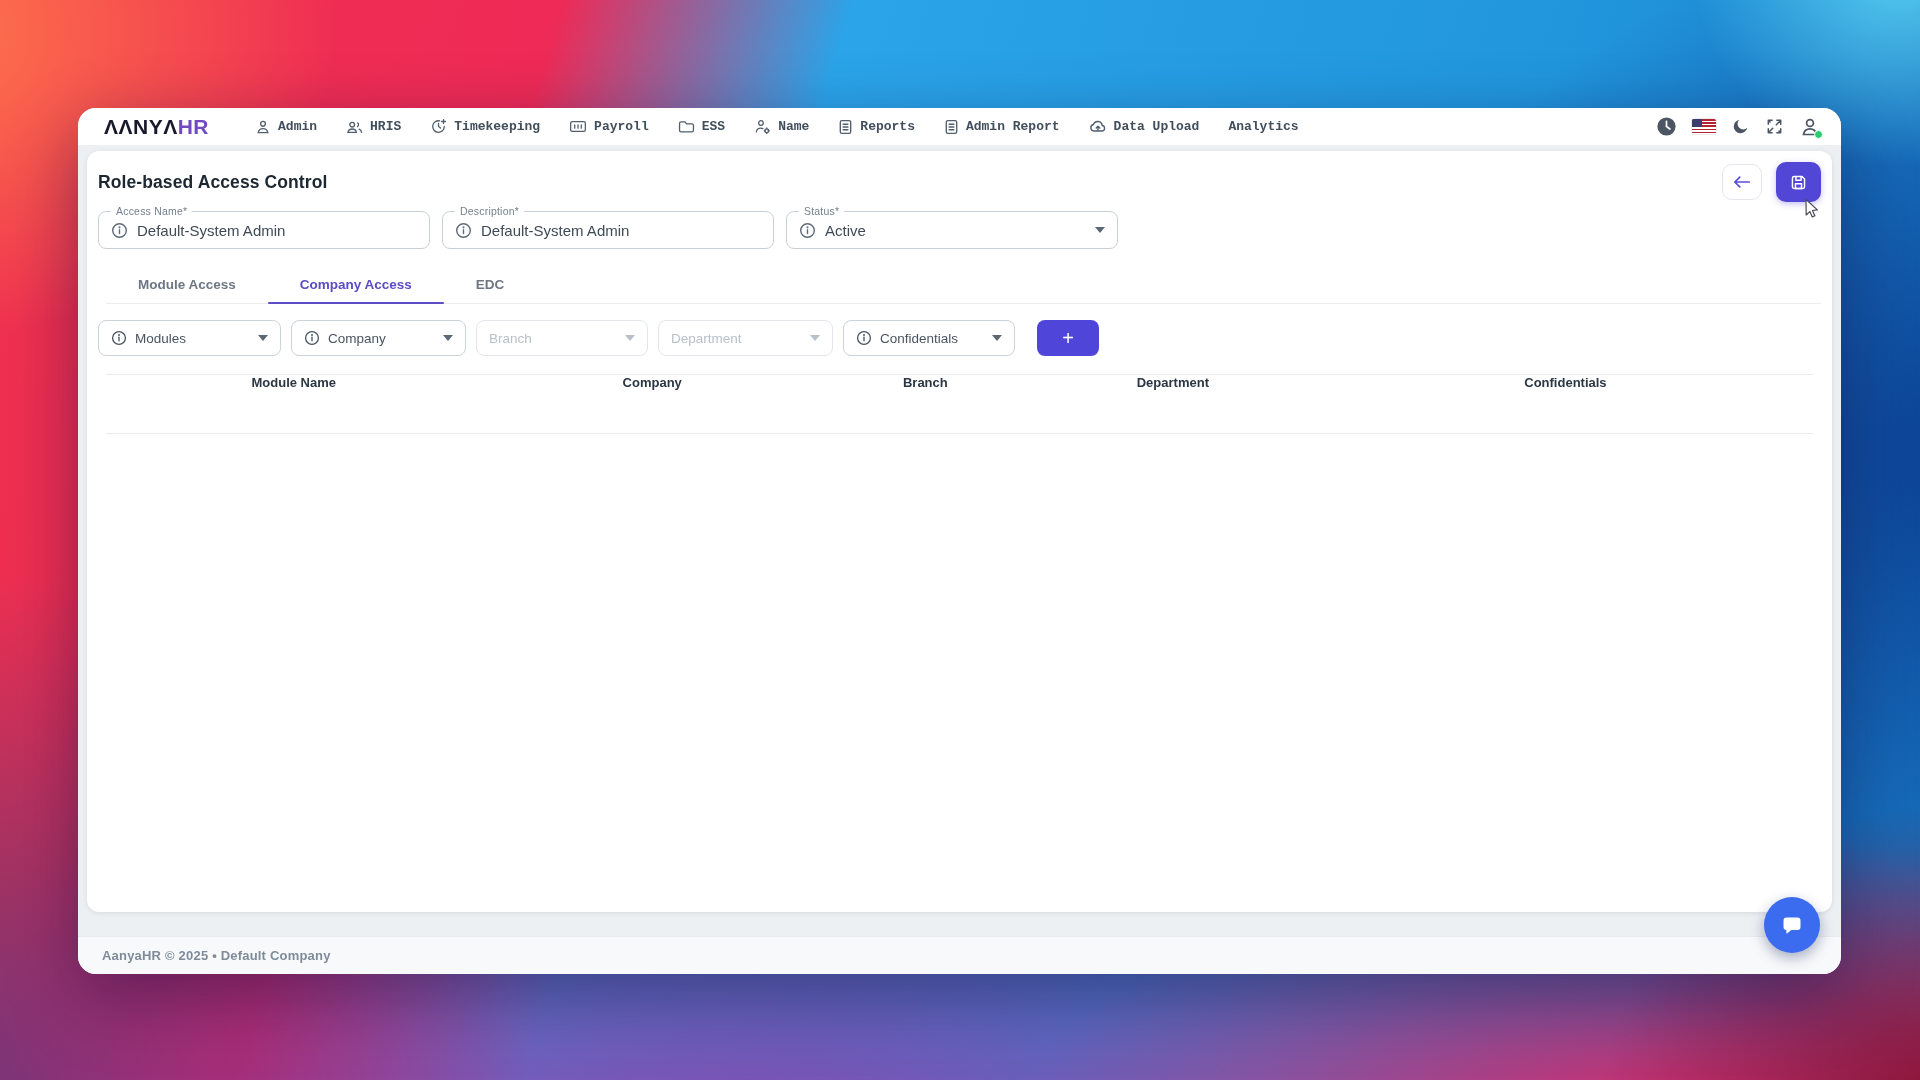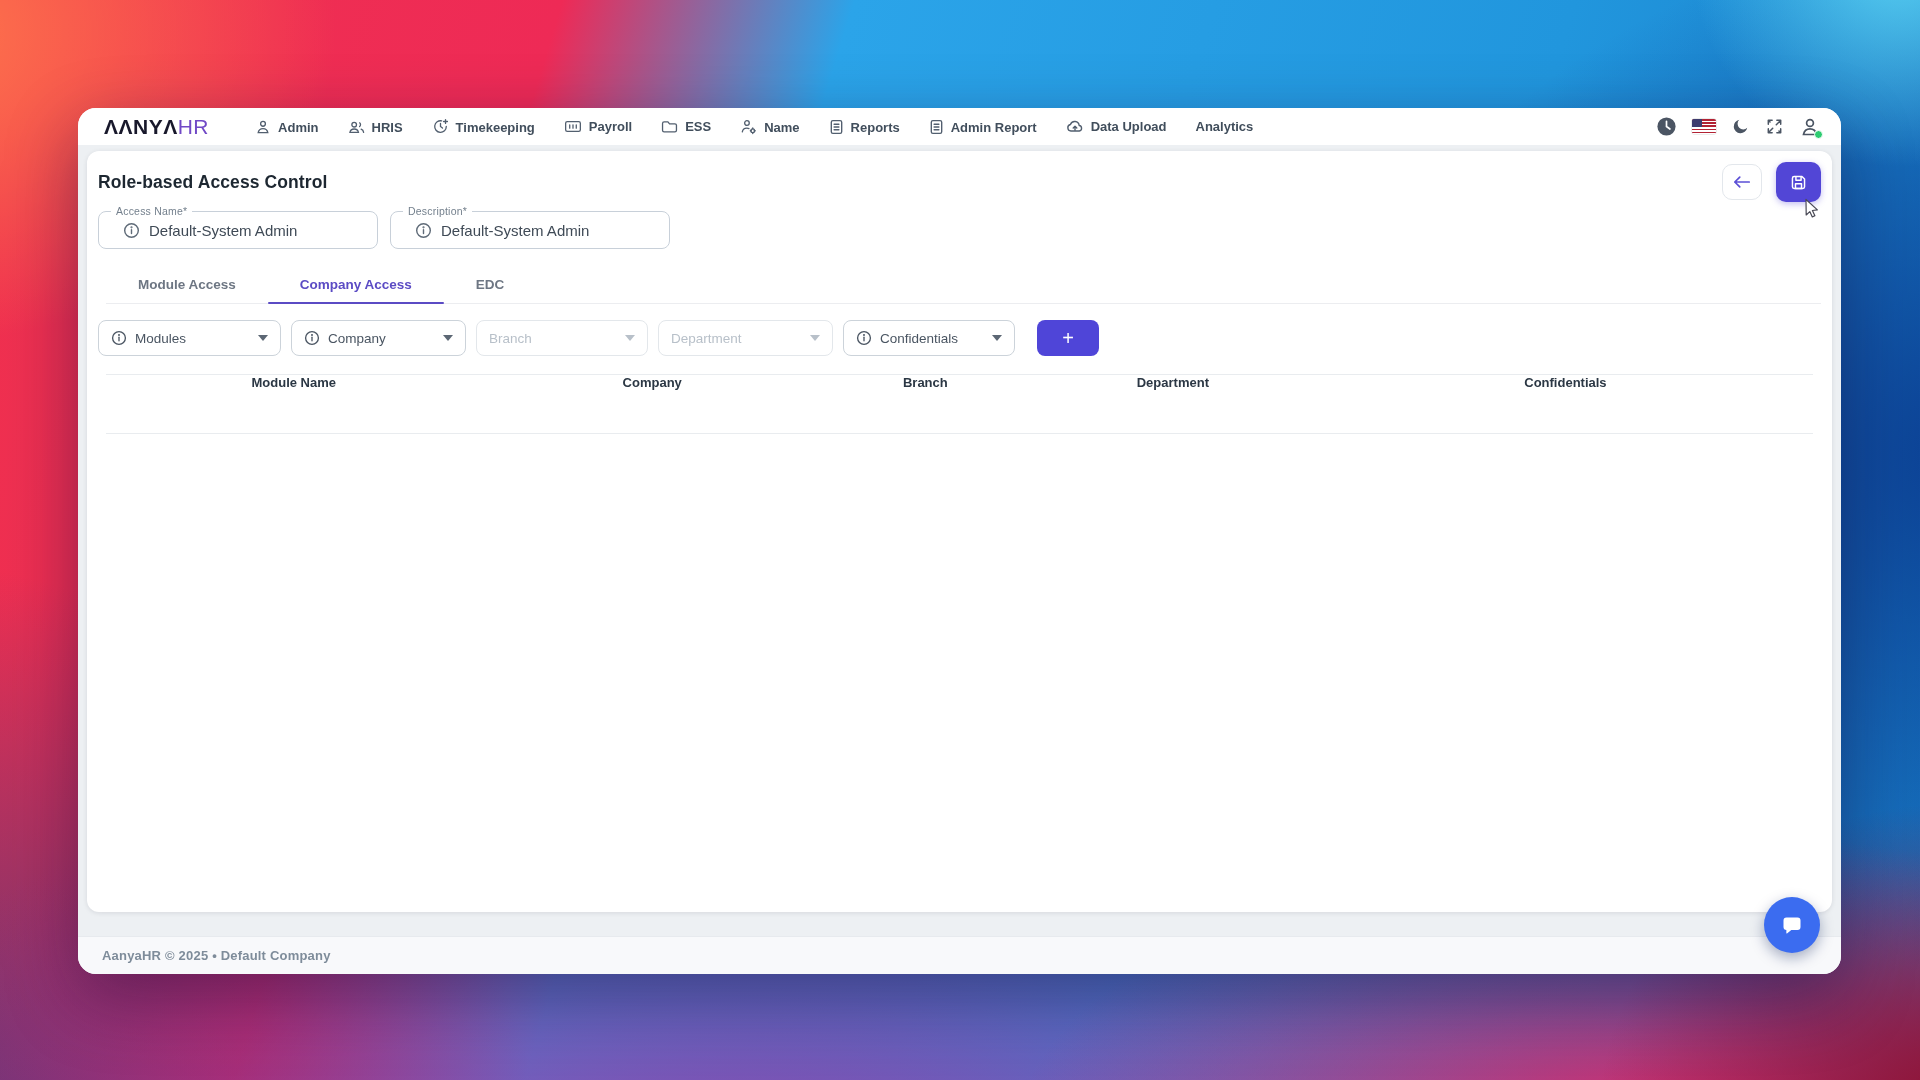--- a/index.html
+++ b/index.html
@@ -24,23 +24,23 @@
     box-shadow:0 24px 70px rgba(18,8,58,.45);
     display:flex; flex-direction:column; overflow:hidden;
   }
   
   .navbar{
     height:37px; background:#fff; display:flex; align-items:center;
     padding:0 20px 0 26px; flex:0 0 auto;
   }
   .logo{ display:flex; align-items:baseline; margin-right:46px; cursor:pointer; }
   .logo .lg1{ font-size:21px; font-weight:700; letter-spacing:.5px; color:#18182b; }
-  .logo .lg2{ font-size:21px; font-weight:400; letter-spacing:.5px; color:#7149c6; }
+  .logo .lg2{ font-size:21px; font-weight:700; letter-spacing:.5px; color:#7149c6; }
   .nav-items{ display:flex; align-items:center; gap:29px; }
-  .nav-item{ display:flex; align-items:flex-end; gap:7px; cursor:pointer; }
+  .nav-item{ display:flex; align-items:center; gap:7px; cursor:pointer;font-family:Liberation Mono, monospace; }
   .nav-item svg{ flex:0 0 auto; }
   .nav-item .lbl{ font-size:13px; font-weight:600; color:#414e5c; white-space:nowrap; }
   .nav-right{ margin-left:auto; display:flex; align-items:center; gap:15px; }
   .nav-right .ic{ cursor:pointer; display:flex; align-items:center; position:relative; }
   .flag{ width:24px; height:15px; border-radius:2px; overflow:hidden; position:relative;
     background:repeating-linear-gradient(to bottom, #b22234 0 1.6px, #ffffff 1.6px 3.2px); box-shadow:0 0 0 .5px rgba(0,0,0,.15);}
   .flag::before{ content:""; position:absolute; left:0; top:0; width:10px; height:8px; background:#3c3b6e; }
   .status-dot{ position:absolute; right:-2px; bottom:-1px; width:9px; height:9px; border-radius:50%;
     background:#2ecc71; border:1.5px solid #fff; }
   
@@ -51,22 +51,22 @@
   }
   .title-row{ display:flex; align-items:center; height:42px; }
   .page-title{ font-size:17.5px; font-weight:700; color:#1d2731; letter-spacing:.1px; }
   .title-actions{ margin-left:auto; display:flex; align-items:center; gap:14px; }
   .btn-back{ width:40px; height:36px; background:#fff; border:1px solid #e3e7ec; border-radius:10px;
     display:flex; align-items:center; justify-content:center; cursor:pointer; }
   .btn-save{ width:45px; height:40px; background:#5246d6; border:none; border-radius:10px;
     display:flex; align-items:center; justify-content:center; cursor:pointer; box-shadow:0 2px 6px rgba(82,70,214,.35); }
   
   .form-row{ display:flex; gap:12px; margin-top:8px; }
-  .ofield{ position:relative; width:280px; height:38px; border:1px solid #c8d0d9; border-radius:8px;
-    background:#fff; display:flex; align-items:center; padding:0 24px; gap:9px; cursor:text; }
+  .ofield{ position:relative; width:332px; height:38px; border:1px solid #c8d0d9; border-radius:8px;
+    background:#fff; display:flex; align-items:center; padding:0 12px; gap:9px; cursor:text; }
   .ofield .flabel{ position:absolute; top:-7px; left:12px; background:#fff; padding:0 5px;
     font-size:10.5px; color:#74808d; letter-spacing:.2px; white-space:nowrap; }
   .ofield .fvalue{ font-size:15px; color:#3f4a56; white-space:nowrap; }
   .ofield.select{ cursor:pointer; }
   .caret{ width:0; height:0; border-left:5px solid transparent; border-right:5px solid transparent;
     border-top:6px solid #5c6774; margin-left:auto; }
   
   .tabs{ display:flex; margin-top:16px; margin-left:8px; border-bottom:1px solid #ecedf0; }
   .tab{ height:38px; padding:0 32px; display:flex; align-items:center; justify-content:center;
     font-size:13.5px; color:#6d7683; font-weight:600; cursor:pointer; position:relative; white-space:nowrap; }
@@ -276,20 +276,32 @@
           <span class="flabel">Description*</span>
           <span>
             <svg width="17" height="17" viewBox="0 0 18 18" fill="none" stroke="#5f6b78" stroke-width="1.5" stroke-linecap="round">
                 <circle cx="9" cy="9" r="7.2"></circle>
                 <path d="M9 8.2v4"></path>
                 <circle cx="9" cy="5.6" r=".4" fill="#5f6b78"></circle>
               </svg>
           </span>
           <span class="fvalue">Default-System Admin</span>
         </div>
+        <div class="ofield select">
+          <span class="flabel">Status*</span>
+          <span>
+            <svg width="17" height="17" viewBox="0 0 18 18" fill="none" stroke="#5f6b78" stroke-width="1.5" stroke-linecap="round">
+                <circle cx="9" cy="9" r="7.2"></circle>
+                <path d="M9 8.2v4"></path>
+                <circle cx="9" cy="5.6" r=".4" fill="#5f6b78"></circle>
+              </svg>
+          </span>
+          <span class="fvalue">Active</span>
+          <span class="caret"></span>
+        </div>
       </div>
 
       <div class="tabs">
         <div class="tab">Module Access</div>
         <div class="tab active">Company Access</div>
         <div class="tab">EDC</div>
       </div>
 
       <div class="filter-row">
         <div class="fselect w-modules">

